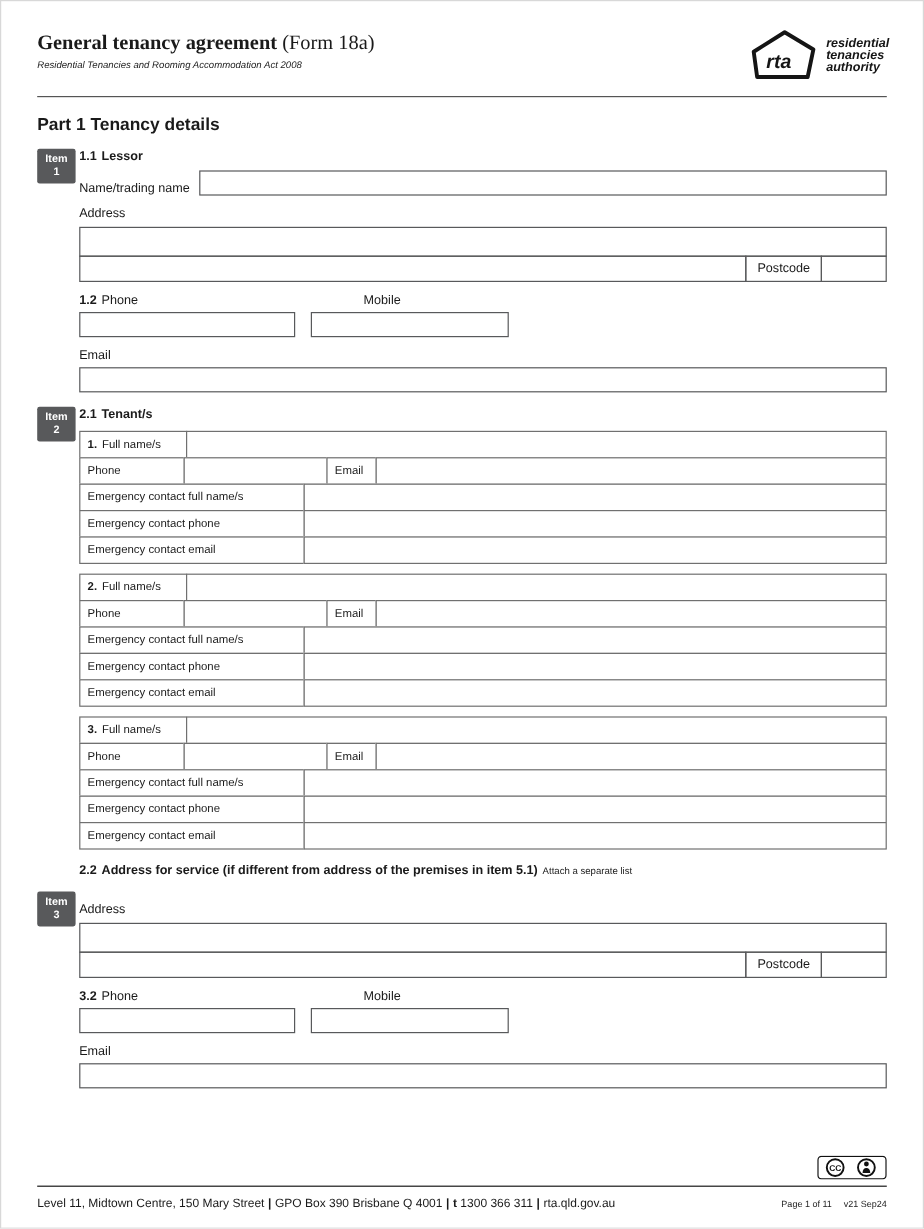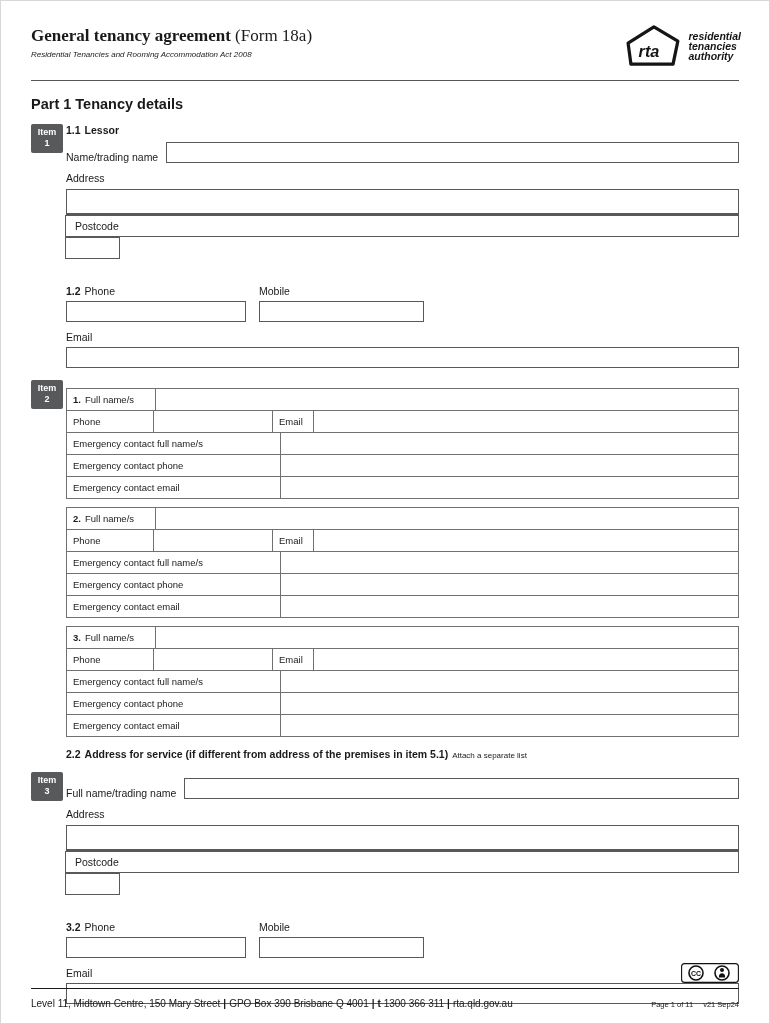--- a/index.html
+++ b/index.html
@@ -25,42 +25,42 @@
   .sec-title .note { font-weight:normal; font-size:8px; margin-left:4px; }
   .num { margin-right:4px; font-weight:bold; }
   .plain { font-weight:normal; }
   .lbl { font-size:10.5px; }
   .inline-field { display:flex; align-items:flex-end; margin-top:6px; }
   .inline-field .lbl { padding-right:8px; white-space:nowrap; }
   .box { border:1px solid #58595b; height:21px; background:#fff; }
   .grow { flex:1; }
   .addr-lbl { margin-top:9px; }
   .addr-top { border:1px solid #58595b; height:25px; margin-top:5px; }
-  .addr-bottom { display:flex; margin-top:-1px;flex-direction:column; }
+  .addr-bottom { display:flex; margin-top:-1px; }
   .addr-main { flex:1; border:1px solid #58595b; height:22px; }
   .pc-label { border:1px solid #58595b; height:22px; margin-left:-1px; display:flex; align-items:center; padding:0 9px; font-size:10.5px; }
   .pc-box { width:55px; border:1px solid #58595b; height:22px; margin-left:-1px; }
-  .pm-labels { display:flex; margin-top:26px; align-items:flex-start; }
+  .pm-labels { display:flex; margin-top:9px; align-items:flex-start;gap:44px; }
   .pm-labels .col1 { width:193px; font-size:10.5px; font-weight:bold; }
   .pm-boxes { display:flex; margin-top:4px; }
   .phone-box { width:180px; }
   .mobile-box { width:165px; margin-left:13px; }
   .email-lbl { margin-top:9px; }
   .email-box { margin-top:4px; }
   .tenant-table { margin-top:8px; }
   .trow { display:flex; }
   .trow + .trow { margin-top:-1px; }
   .tcell { border:1px solid #707070; height:23px; display:flex; align-items:center; padding:0 6px; font-size:9.5px; background:#fff; }
   .tcell + .tcell { margin-left:-1px; }
   .tinput { padding:0; }
   .c-name { width:90px; }
   .c-phone-l { width:88px; }
   .c-phone-i { width:120px; }
   .c-email-l { width:42px; }
-  .c-ec { width:215px; }
+  .c-ec { width:188px; }
   .tnum { font-weight:bold; margin-right:4px; }
   .s22 { margin-top:11px; font-size:10.5px; font-weight:bold; }
   .s22 .note { font-weight:normal; font-size:8px; margin-left:4px; }
   .footer { position:absolute; left:30px; right:30px; bottom:14px; }
   .cc-row { display:flex; justify-content:flex-end; margin-bottom:5px; }
   .footer-rule { border-top:1.6px solid #1a1a1a; }
   .footer-row { display:flex; justify-content:space-between; align-items:baseline; margin-top:9px; }
   .footer-left { font-size:10px; }
   .sep { font-weight:bold; padding:0 3px; }
   .bold { font-weight:bold; }
@@ -127,20 +127,23 @@
       <div class="box email-box"></div>
     </div>
   </div>
 
   <div class="item">
     <div class="badge">
       <div>Item</div>
       <div>2</div>
     </div>
     <div class="item-body">
+      <div class="sec-title">
+        <span class="num">2.1</span><span>Tenant/s</span>
+      </div>
 
       <div class="tenant-table">
         <div class="trow">
           <div class="tcell c-name">
               <span class="tnum">1.</span>
               <span>Full name/s</span>
             </div>
           <div class="tcell grow tinput"></div>
         </div>
         <div class="trow">
@@ -224,24 +227,20 @@
       </div>
     </div>
   </div>
 
   <div class="item">
     <div class="badge">
       <div>Item</div>
       <div>3</div>
     </div>
     <div class="item-body">
-      <div class="inline-field">
-        <span class="lbl">Full name/trading name</span>
-        <div class="box grow"></div>
-      </div>
       <div class="lbl addr-lbl">Address</div>
       <div class="addr-top"></div>
       <div class="addr-bottom">
         <div class="addr-main"></div>
         <div class="pc-label">Postcode</div>
         <div class="pc-box"></div>
       </div>
       <div class="pm-labels">
         <div class="col1">
           <span class="num">3.2</span><span class="plain">Phone</span>

